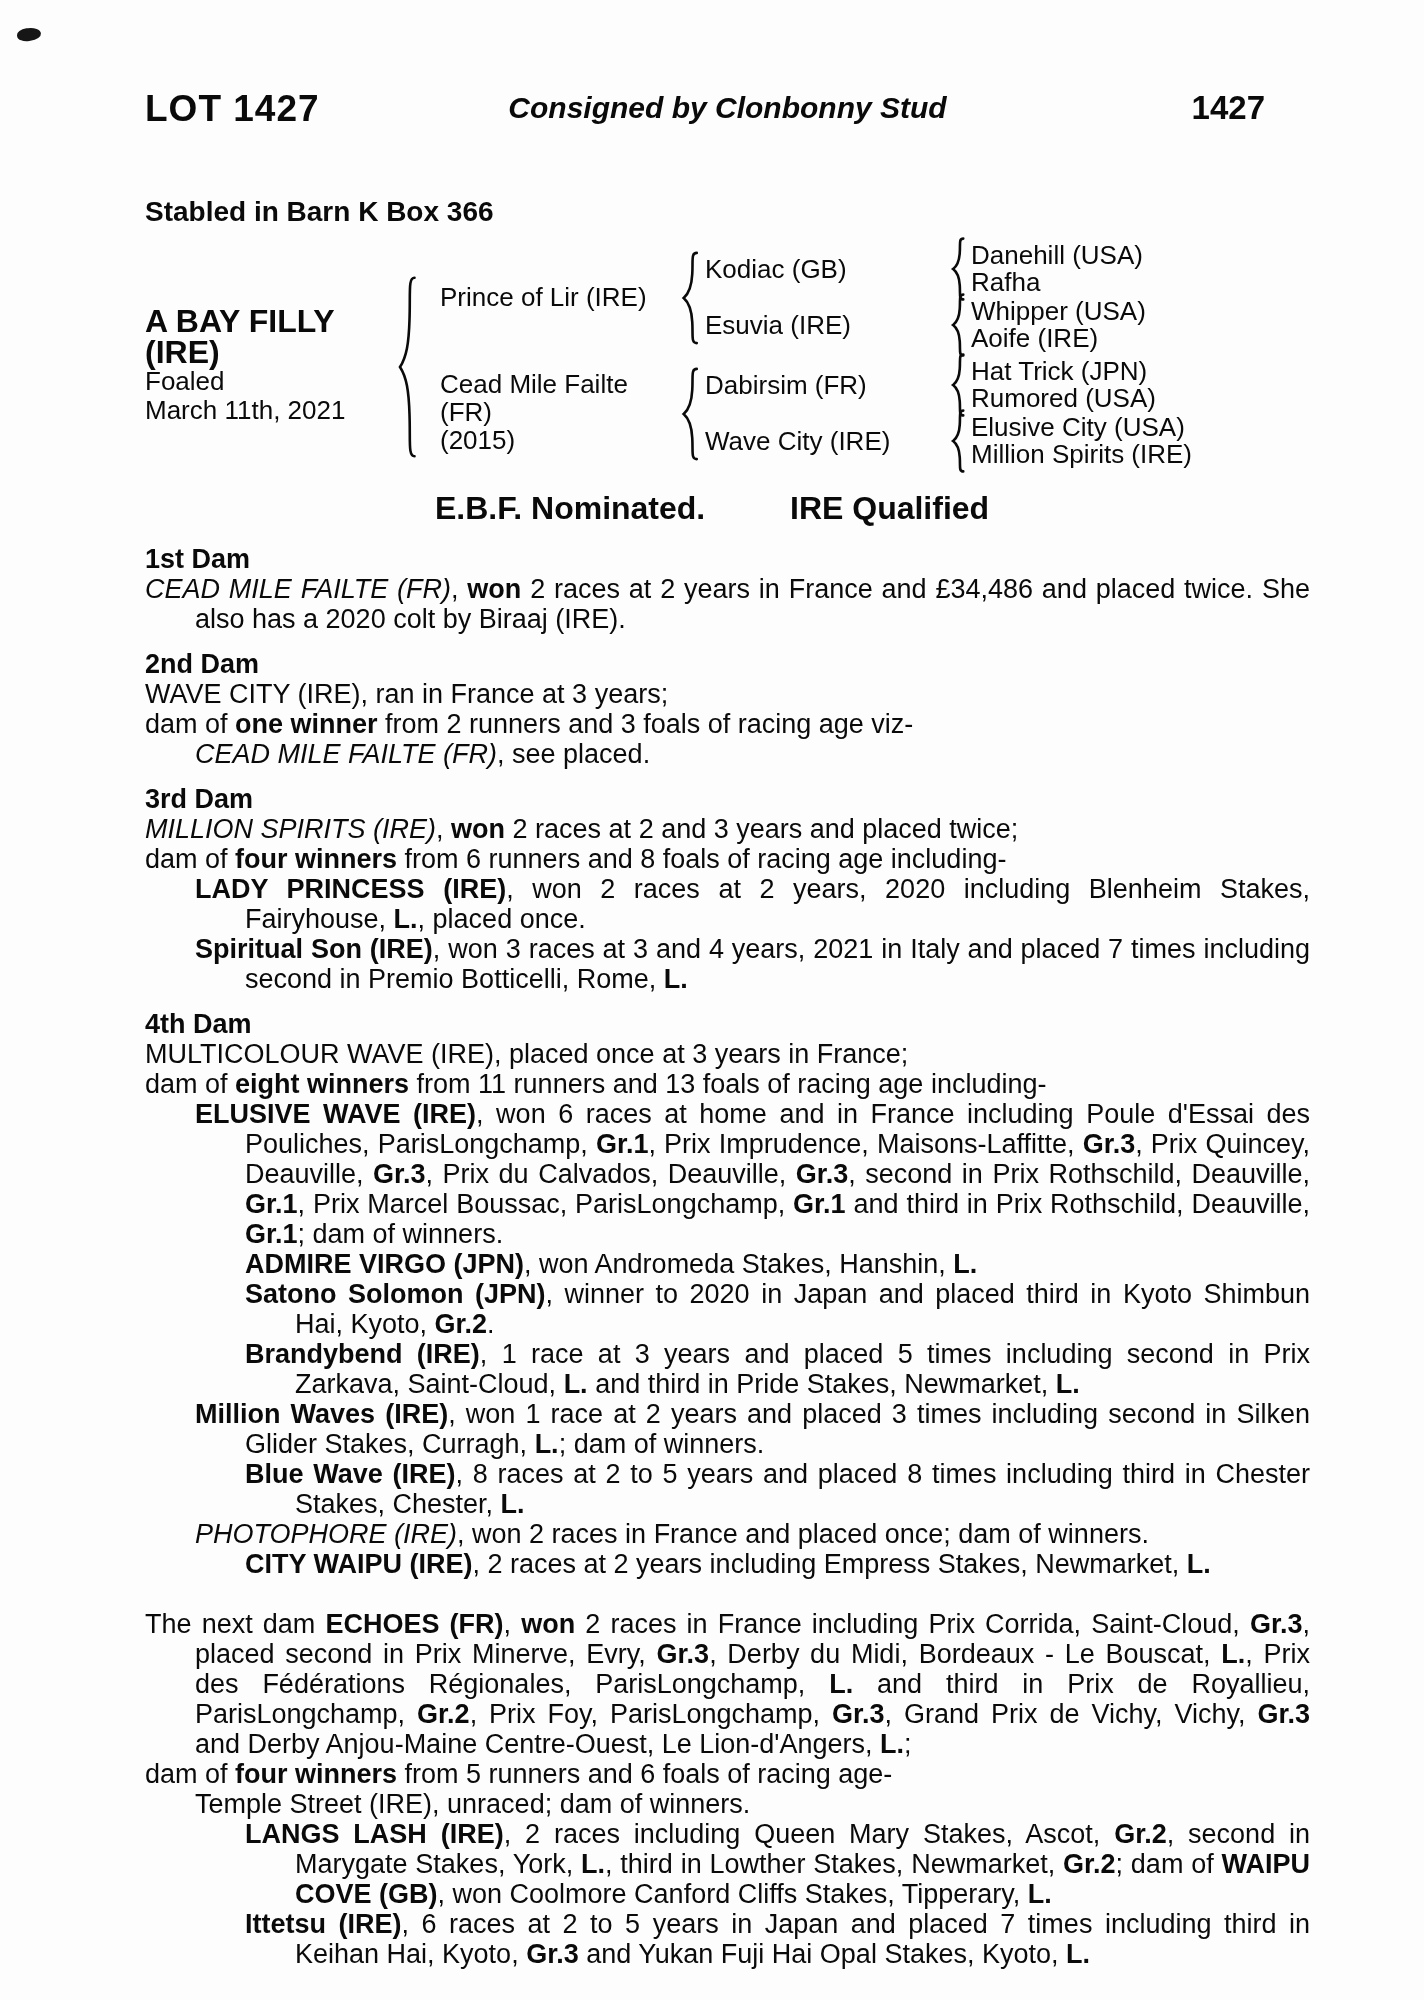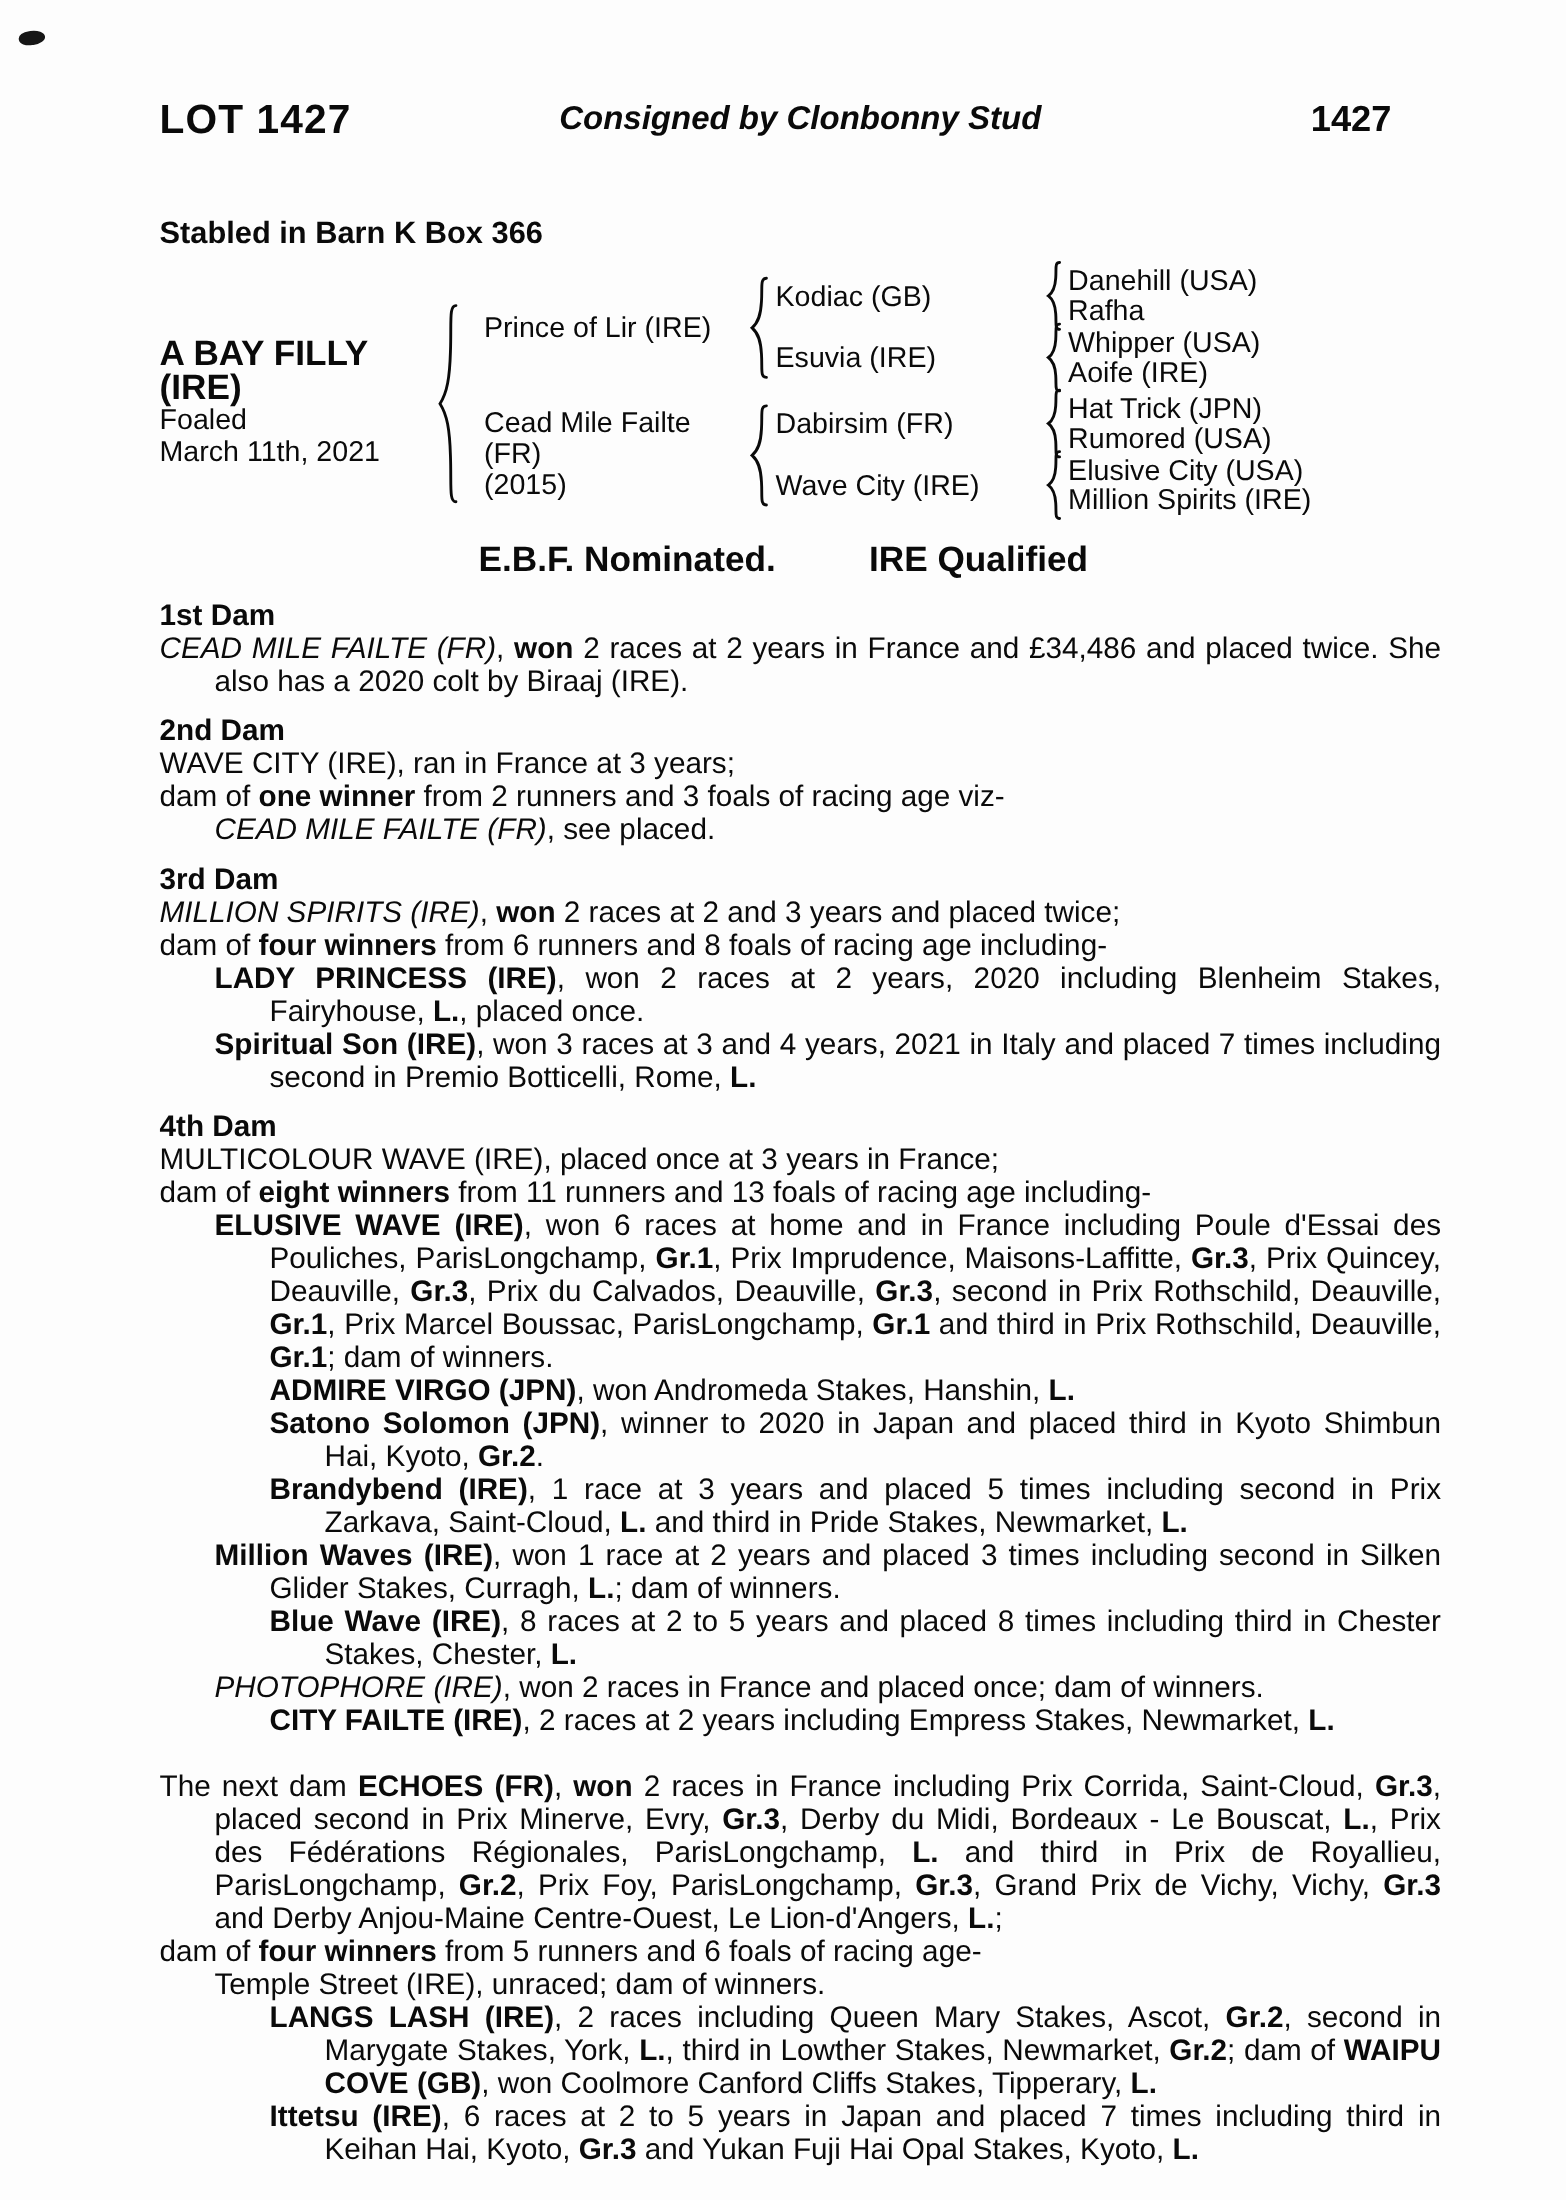--- a/index.html
+++ b/index.html
@@ -185,21 +185,21 @@
       <div class="heading">4th Dam</div>
       <div class="para ind0"><span>MULTICOLOUR WAVE (IRE), placed once at 3 years in France;</span></div>
       <div class="para ind0"><span>dam of </span><span class="b">eight winners</span><span> from 11 runners and 13 foals of racing age including-</span></div>
       <div class="para ind1"><span class="b">ELUSIVE WAVE (IRE)</span><span>, won 6 races at home and in France including Poule d'Essai des Pouliches, ParisLongchamp, </span><span class="b">Gr.1</span><span>, Prix Imprudence, Maisons-Laffitte, </span><span class="b">Gr.3</span><span>, Prix Quincey, Deauville, </span><span class="b">Gr.3</span><span>, Prix du Calvados, Deauville, </span><span class="b">Gr.3</span><span>, second in Prix Rothschild, Deauville, </span><span class="b">Gr.1</span><span>, Prix Marcel Boussac, ParisLongchamp, </span><span class="b">Gr.1</span><span> and third in Prix Rothschild, Deauville, </span><span class="b">Gr.1</span><span>; dam of winners.</span></div>
       <div class="para ind2"><span class="b">ADMIRE VIRGO (JPN)</span><span>, won Andromeda Stakes, Hanshin, </span><span class="b">L.</span></div>
       <div class="para ind2"><span class="b">Satono Solomon (JPN)</span><span>, winner to 2020 in Japan and placed third in Kyoto Shimbun Hai, Kyoto, </span><span class="b">Gr.2</span><span>.</span></div>
       <div class="para ind2"><span class="b">Brandybend (IRE)</span><span>, 1 race at 3 years and placed 5 times including second in Prix Zarkava, Saint-Cloud, </span><span class="b">L.</span><span> and third in Pride Stakes, Newmarket, </span><span class="b">L.</span></div>
       <div class="para ind1"><span class="b">Million Waves (IRE)</span><span>, won 1 race at 2 years and placed 3 times including second in Silken Glider Stakes, Curragh, </span><span class="b">L.</span><span>; dam of winners.</span></div>
       <div class="para ind2"><span class="b">Blue Wave (IRE)</span><span>, 8 races at 2 to 5 years and placed 8 times including third in Chester Stakes, Chester, </span><span class="b">L.</span></div>
       <div class="para ind1"><span class="i">PHOTOPHORE (IRE)</span><span>, won 2 races in France and placed once; dam of winners.</span></div>
-      <div class="para ind2"><span class="b">CITY FAILTE (IRE)</span><span>, 2 races at 2 years including Empress Stakes, Newmarket, </span><span class="b">L.</span></div>
+      <div class="para ind2"><span class="b">CITY WAIPU (IRE)</span><span>, 2 races at 2 years including Empress Stakes, Newmarket, </span><span class="b">L.</span></div>
       <div class="para ind0 gap"><span>The next dam </span><span class="b">ECHOES (FR)</span><span>, </span><span class="b">won</span><span> 2 races in France including Prix Corrida, Saint-Cloud, </span><span class="b">Gr.3</span><span>, placed second in Prix Minerve, Evry, </span><span class="b">Gr.3</span><span>, Derby du Midi, Bordeaux - Le Bouscat, </span><span class="b">L.</span><span>, Prix des Fédérations Régionales, ParisLongchamp, </span><span class="b">L.</span><span> and third in Prix de Royallieu, ParisLongchamp, </span><span class="b">Gr.2</span><span>, Prix Foy, ParisLongchamp, </span><span class="b">Gr.3</span><span>, Grand Prix de Vichy, Vichy, </span><span class="b">Gr.3</span><span> and Derby Anjou-Maine Centre-Ouest, Le Lion-d'Angers, </span><span class="b">L.</span><span>;</span></div>
       <div class="para ind0"><span>dam of </span><span class="b">four winners</span><span> from 5 runners and 6 foals of racing age-</span></div>
       <div class="para ind1"><span>Temple Street (IRE), unraced; dam of winners.</span></div>
       <div class="para ind2"><span class="b">LANGS LASH (IRE)</span><span>, 2 races including Queen Mary Stakes, Ascot, </span><span class="b">Gr.2</span><span>, second in Marygate Stakes, York, </span><span class="b">L.</span><span>, third in Lowther Stakes, Newmarket, </span><span class="b">Gr.2</span><span>; dam of </span><span class="b">WAIPU COVE (GB)</span><span>, won Coolmore Canford Cliffs Stakes, Tipperary, </span><span class="b">L.</span></div>
       <div class="para ind2"><span class="b">Ittetsu (IRE)</span><span>, 6 races at 2 to 5 years in Japan and placed 7 times including third in Keihan Hai, Kyoto, </span><span class="b">Gr.3</span><span> and Yukan Fuji Hai Opal Stakes, Kyoto, </span><span class="b">L.</span></div>
     </div>
 
 </div>
 
 </body></html>

